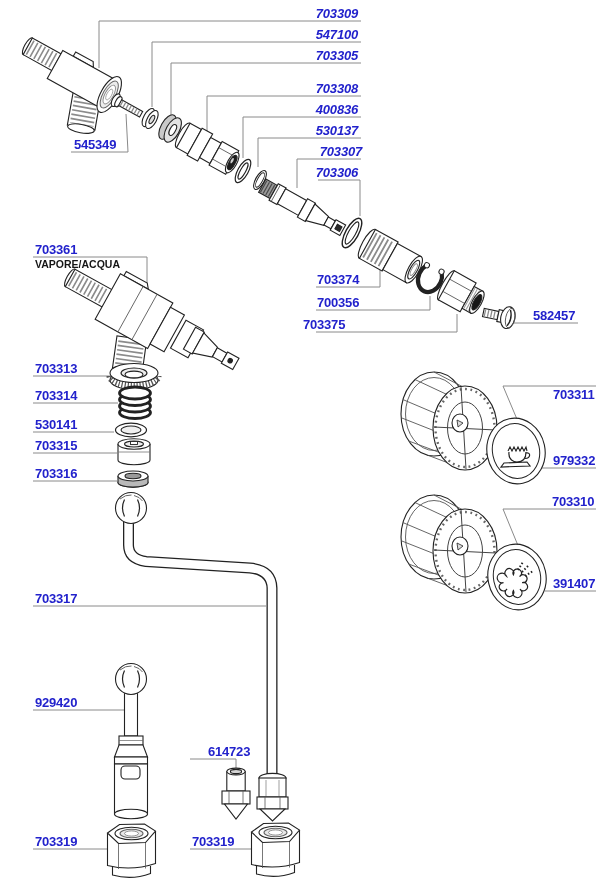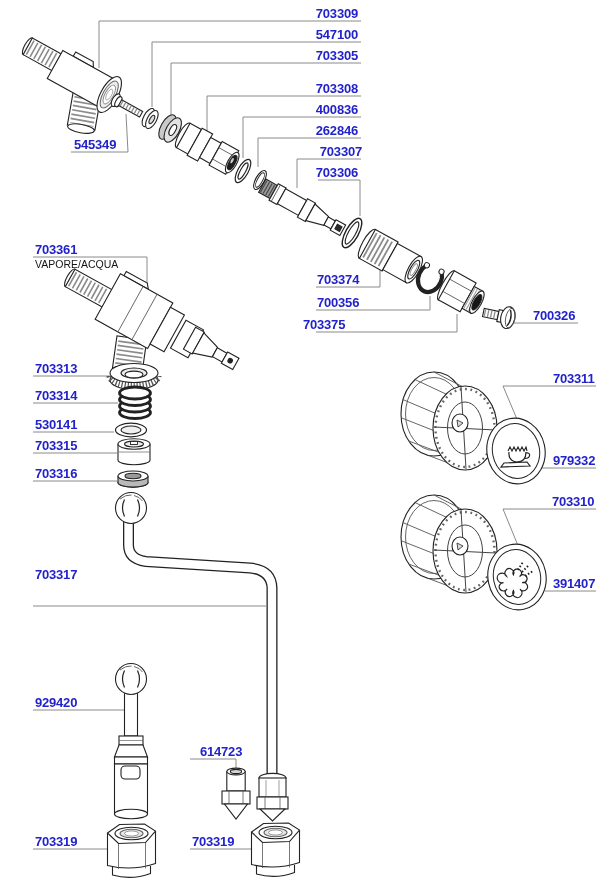--- a/index.html
+++ b/index.html
@@ -1,22 +1,22 @@
 <!DOCTYPE html>
 <html><head>
 <meta charset="utf-8">
 <style>
   html,body{margin:0;padding:0;background:#fff;}
   .canvas{position:relative;width:600px;height:892px;background:#ffffff;overflow:hidden;
           font-family:"Liberation Sans", sans-serif;}
   .canvas svg{position:absolute;left:0;top:0;}
   .pl{position:absolute;font-weight:700;font-size:13px;line-height:14px;color:#2222cc;
       letter-spacing:-0.2px;white-space:nowrap;cursor:pointer;}
-  .pr{width:80px;text-align:right;}
-  .cap{position:absolute;font-weight:400;font-size:10.5px;line-height:12px;color:#151515;white-space:nowrap;}
+  .pr{width:80px;text-align:right;font-style:italic;}
+  .cap{position:absolute;font-weight:700;font-size:10.5px;line-height:12px;color:#151515;white-space:nowrap;}
 </style>
 </head>
 <body>
 
 <div class="canvas">
 
 <svg width="600" height="892" viewBox="0 0 600 892" xmlns="http://www.w3.org/2000/svg">
 
   <g stroke="#8a8a8a" stroke-width="1" fill="none">
     <polyline points="99,68 99,21 361,21"></polyline>
@@ -341,44 +341,44 @@
     <use href="#cap-nut" transform="translate(131.5,823)"></use>
     <use href="#cap-nut" transform="translate(275.5,822)"></use>
   </g>
 </svg>
 
 <span class="pl pr" style="left:278px;top:7px">703309</span>
 <span class="pl pr" style="left:278px;top:28px">547100</span>
 <span class="pl pr" style="left:278px;top:49px">703305</span>
 <span class="pl pr" style="left:278px;top:82px">703308</span>
 <span class="pl pr" style="left:278px;top:103px">400836</span>
-<span class="pl pr" style="left:278px;top:124px">262846</span>
+<span class="pl pr" style="left:278px;top:124px">530137</span>
 <span class="pl pr" style="left:282px;top:145px">703307</span>
 <span class="pl pr" style="left:278px;top:166px">703306</span>
 
 <span class="pl" style="left:74px;top:138px">545349</span>
 
 <span class="pl" style="left:35px;top:243px">703361</span>
 <span class="cap" style="left:35px;top:258px">VAPORE/ACQUA</span>
 
 <span class="pl" style="left:35px;top:362px">703313</span>
 <span class="pl" style="left:35px;top:389px">703314</span>
 <span class="pl" style="left:35px;top:418px">530141</span>
 <span class="pl" style="left:35px;top:439px">703315</span>
 <span class="pl" style="left:35px;top:467px">703316</span>
 
 <span class="pl" style="left:317px;top:273px">703374</span>
 <span class="pl" style="left:317px;top:296px">700356</span>
 <span class="pl" style="left:303px;top:318px">703375</span>
-<span class="pl" style="left:533px;top:309px">700326</span>
-
-<span class="pl" style="left:553px;top:372px">703311</span>
+<span class="pl" style="left:533px;top:309px">582457</span>
+
+<span class="pl" style="left:553px;top:388px">703311</span>
 <span class="pl" style="left:553px;top:454px">979332</span>
 <span class="pl" style="left:552px;top:495px">703310</span>
 <span class="pl" style="left:553px;top:577px">391407</span>
 
-<span class="pl" style="left:35px;top:568px">703317</span>
+<span class="pl" style="left:35px;top:592px">703317</span>
 <span class="pl" style="left:35px;top:696px">929420</span>
-<span class="pl" style="left:200px;top:745px">614723</span>
+<span class="pl" style="left:208px;top:745px">614723</span>
 <span class="pl" style="left:35px;top:835px">703319</span>
 <span class="pl" style="left:192px;top:835px">703319</span>
 
 </div>
 
 </body></html>

